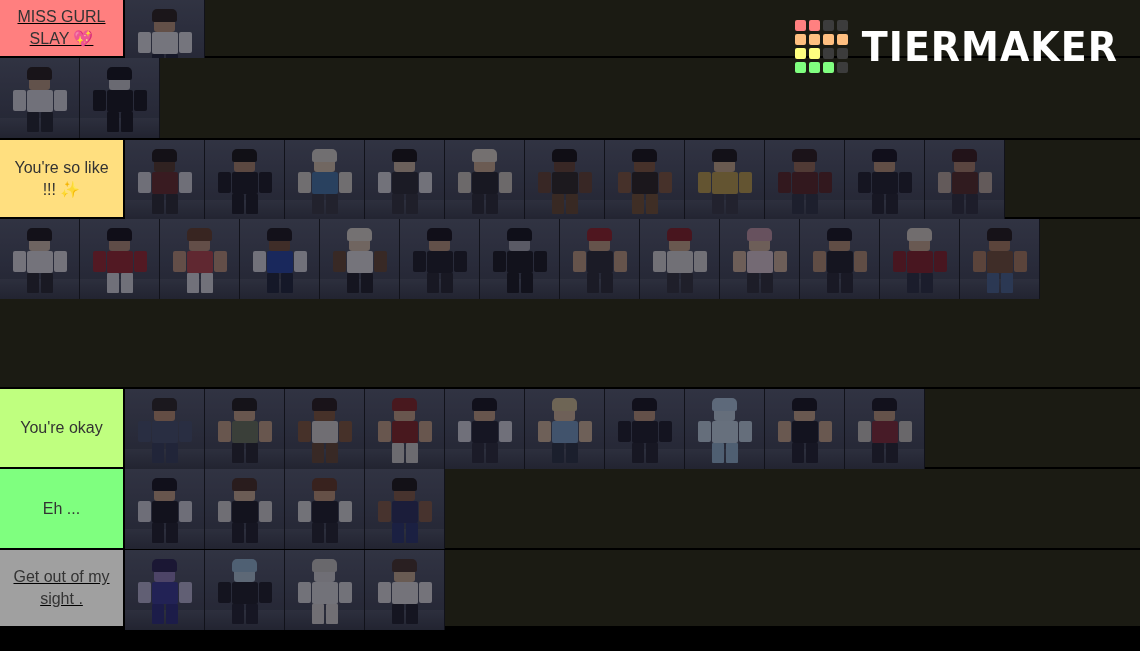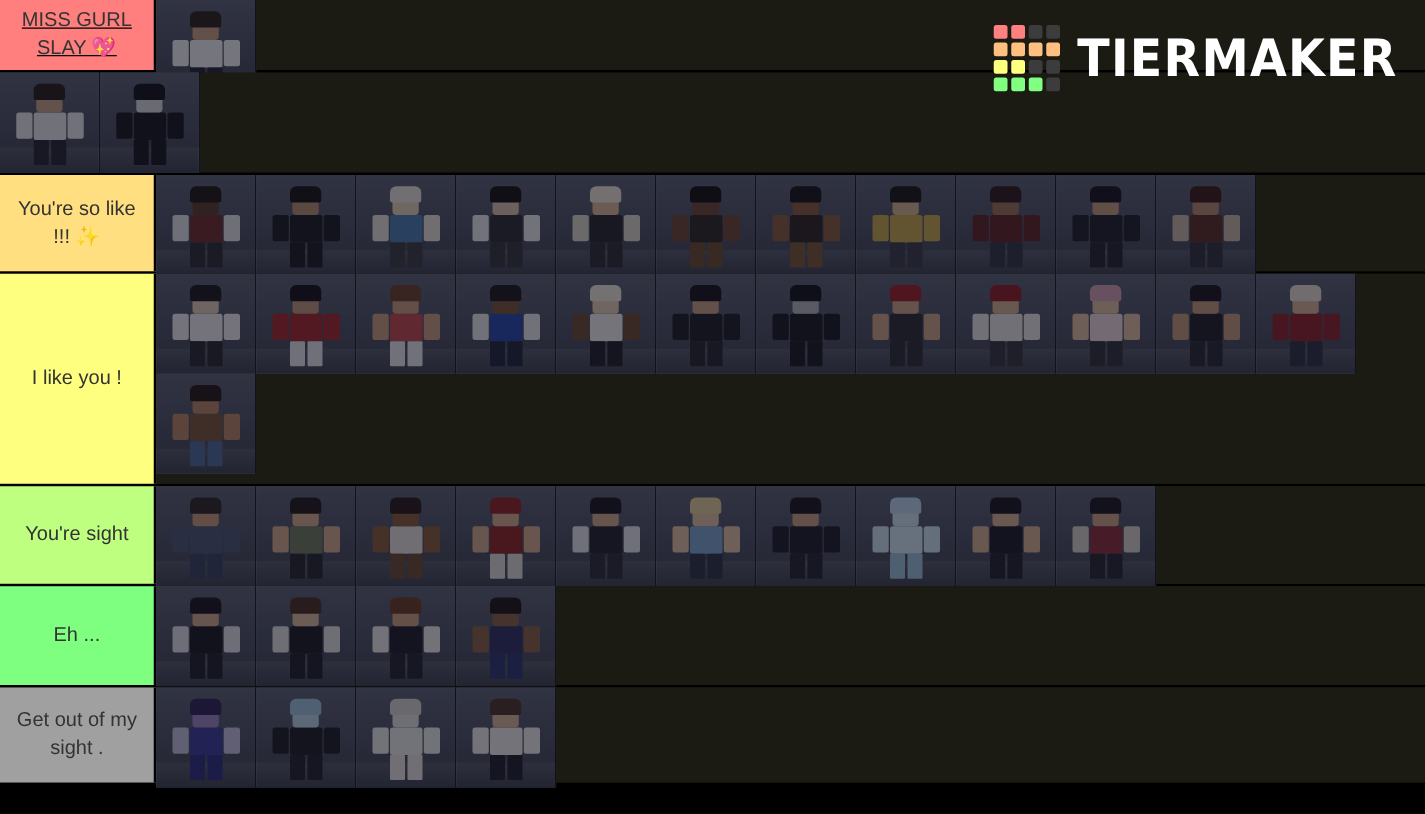--- a/index.html
+++ b/index.html
@@ -275,21 +275,20 @@
             <div class="legl" style="background:#30303a"></div>
             <div class="legr" style="background:#30303a"></div>
             <div class="head" style="background:#b7876a"></div>
             <div class="hair" style="background:#3a1a16"></div>
           </div>
           <div class="shade"></div>
         </div>
       </div>
     </div>
     <div class="tier-row" style="height: 170px;">
-      <div class="tier-label" style="background: rgb(255, 255, 127); height: 100%;">I like you !</div>
       <div class="tier-tiles">
         <div class="tile">
           <div class="av">
             <div class="bg"></div>
             <div class="floor"></div>
             <div class="arml" style="background:#f0eeee"></div>
             <div class="armr" style="background:#f0eeee"></div>
             <div class="torso" style="background:#f0eeee"></div>
             <div class="legl" style="background:#26262c"></div>
             <div class="legr" style="background:#26262c"></div>
@@ -462,21 +461,21 @@
             <div class="legl" style="background:#4e6a96"></div>
             <div class="legr" style="background:#4e6a96"></div>
             <div class="head" style="background:#b8865f"></div>
             <div class="hair" style="background:#201712"></div>
           </div>
           <div class="shade"></div>
         </div>
       </div>
     </div>
     <div class="tier-row" style="height: 80px;">
-      <div class="tier-label" style="background: rgb(191, 255, 127); height: 100%;">You're sight</div>
+      <div class="tier-label" style="background: rgb(191, 255, 127); height: 100%;">You're okay</div>
       <div class="tier-tiles">
         <div class="tile">
           <div class="av">
             <div class="bg"></div>
             <div class="floor"></div>
             <div class="arml" style="background:#4a5570"></div>
             <div class="armr" style="background:#4a5570"></div>
             <div class="torso" style="background:#4a5570"></div>
             <div class="legl" style="background:#39425c"></div>
             <div class="legr" style="background:#39425c"></div>
@@ -667,21 +666,21 @@
             <div class="torso" style="background:#2a2f5e"></div>
             <div class="legl" style="background:#2b3570"></div>
             <div class="legr" style="background:#2b3570"></div>
             <div class="head" style="background:#8d6043"></div>
             <div class="hair" style="background:#1a1410"></div>
           </div>
           <div class="shade"></div>
         </div>
       </div>
     </div>
-    <div class="tier-row" style="height: 78px;">
+    <div class="tier-row" style="height: 78px; text-decoration: underline;">
       <div class="tier-label" style="background: rgb(160, 160, 160); height: 100%;">Get out of my sight .</div>
       <div class="tier-tiles">
         <div class="tile">
           <div class="av">
             <div class="bg"></div>
             <div class="floor"></div>
             <div class="arml" style="background:#c6c2de"></div>
             <div class="armr" style="background:#c6c2de"></div>
             <div class="torso" style="background:#3a3a9a"></div>
             <div class="legl" style="background:#2e2e7e"></div>

